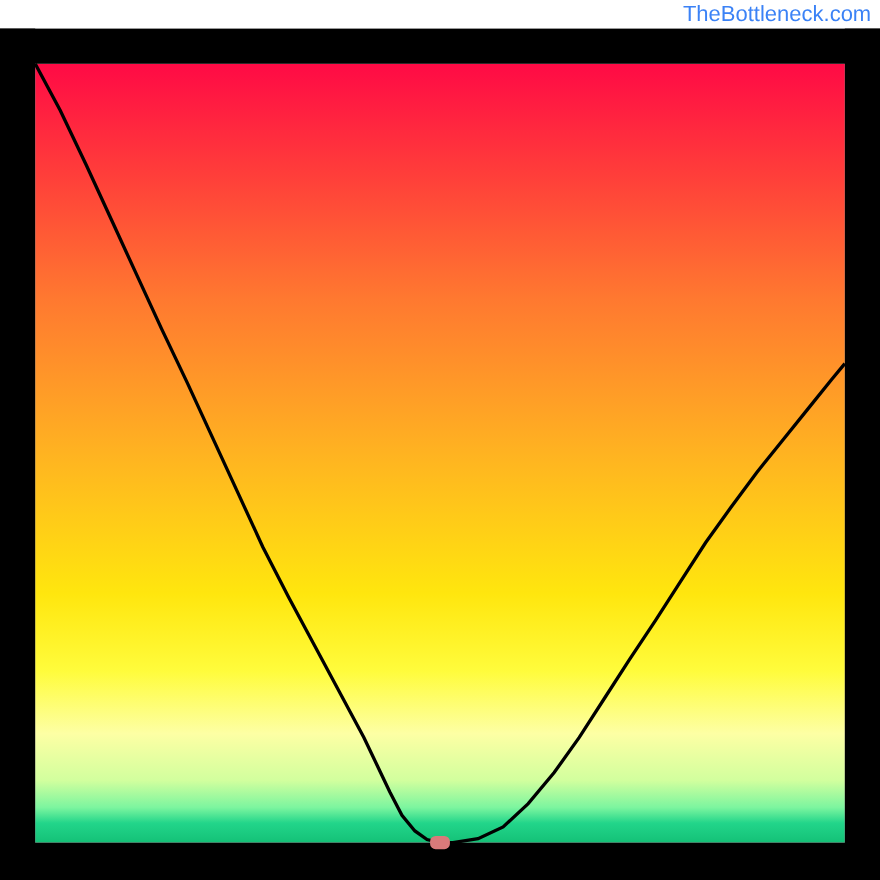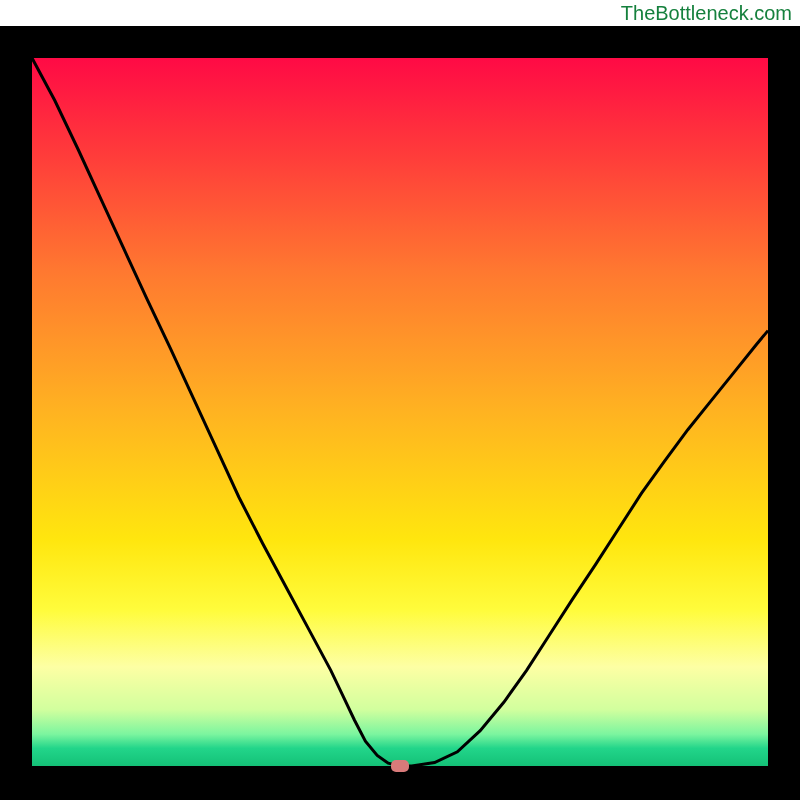--- a/index.html
+++ b/index.html
@@ -11,21 +11,21 @@
   .wrap {
     width: 800px;
     height: 800px;
     position: relative;
   }
   .attrib {
     position: absolute;
     top: 2px;
     right: 8px;
     font-size: 20px;
-    color: #15803d;
+    color: #3b82f6;
     font-family: Arial, sans-serif;
   }
   svg { display: block; }
 </style>
 </head>
 <body>
 
 <div class="wrap">
   <div class="attrib">TheBottleneck.com</div>
 

